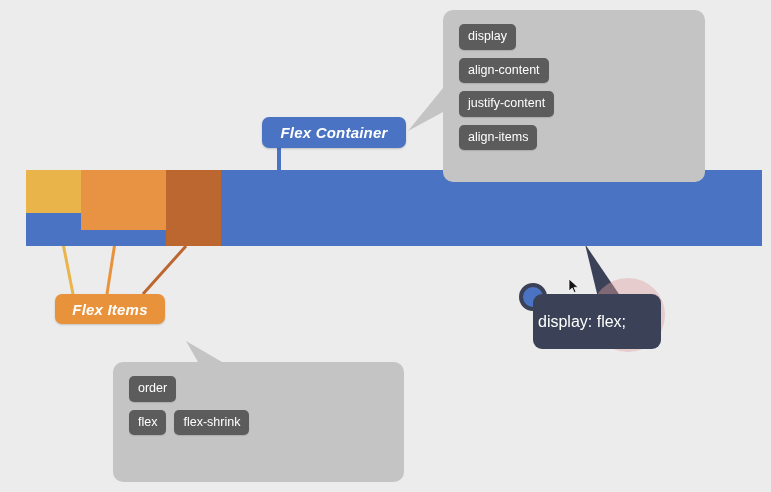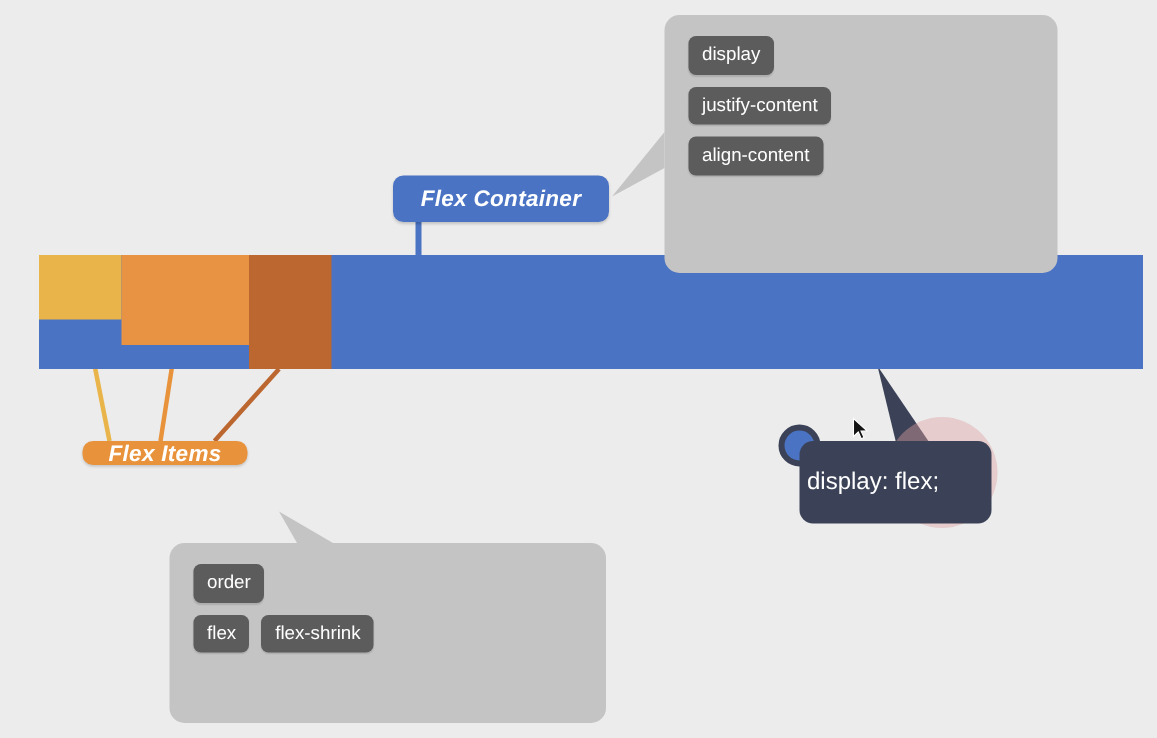--- a/index.html
+++ b/index.html
@@ -50,21 +50,21 @@
     box-shadow: 0 1px 2px rgba(0,0,0,.18);
     font-style: italic;
   }
   .pill-container {
     left: 262px; top: 117px;
     width: 144px; height: 31px;
     background: #4a73c4;
   }
   .pill-items {
     left: 55px; top: 294px;
-    width: 110px; height: 16px;
+    width: 110px; height: 30px;
     background: #e8933c;
   }
 
   
   .stem {
     position: absolute;
     left: 277px;
     top: 148px;
     width: 4px;
     height: 24px;
@@ -179,24 +179,27 @@
 
   <div class="pill pill-items">
     <span>Flex Items</span>
   </div>
 
   <div class="panel panel-container">
     <div class="row">
       <span class="tag">display</span>
     </div>
     <div class="row">
+      <span class="tag">align-content</span>
+    </div>
+    <div class="row">
       <span class="tag">justify-content</span>
     </div>
     <div class="row">
-      <span class="tag">align-content</span>
+      <span class="tag">align-items</span>
     </div>
   </div>
 
   <div class="panel panel-items">
     <div class="row">
       <span class="tag">order</span>
     </div>
     <div class="row">
       <span class="tag">flex</span>
       <span class="tag">flex-shrink</span>

